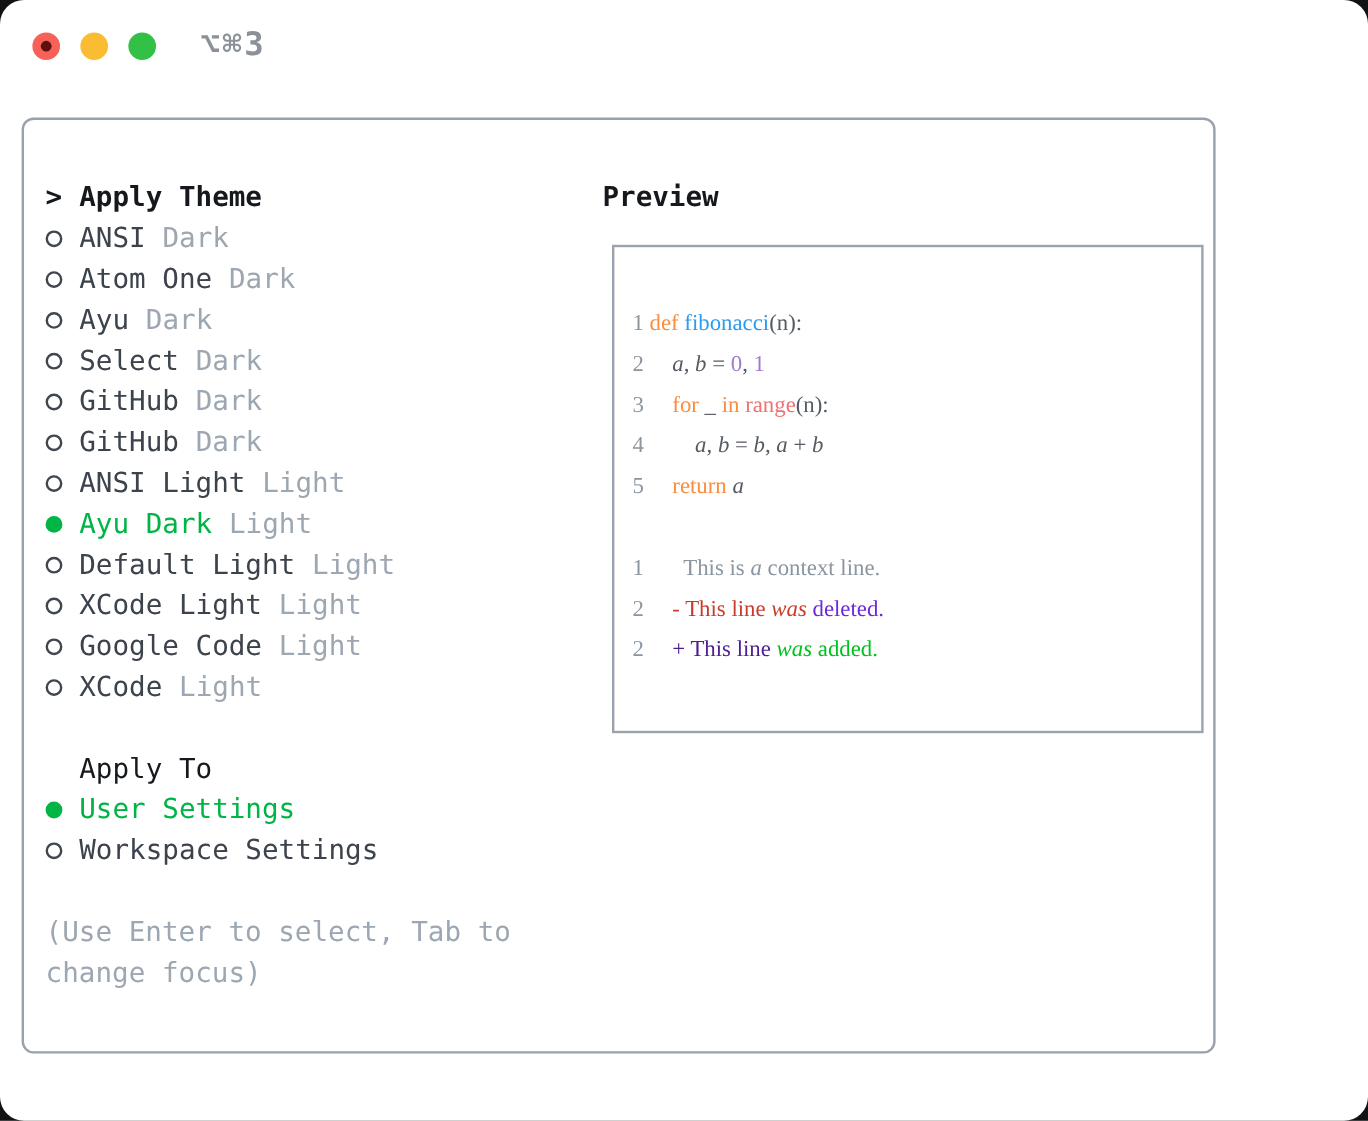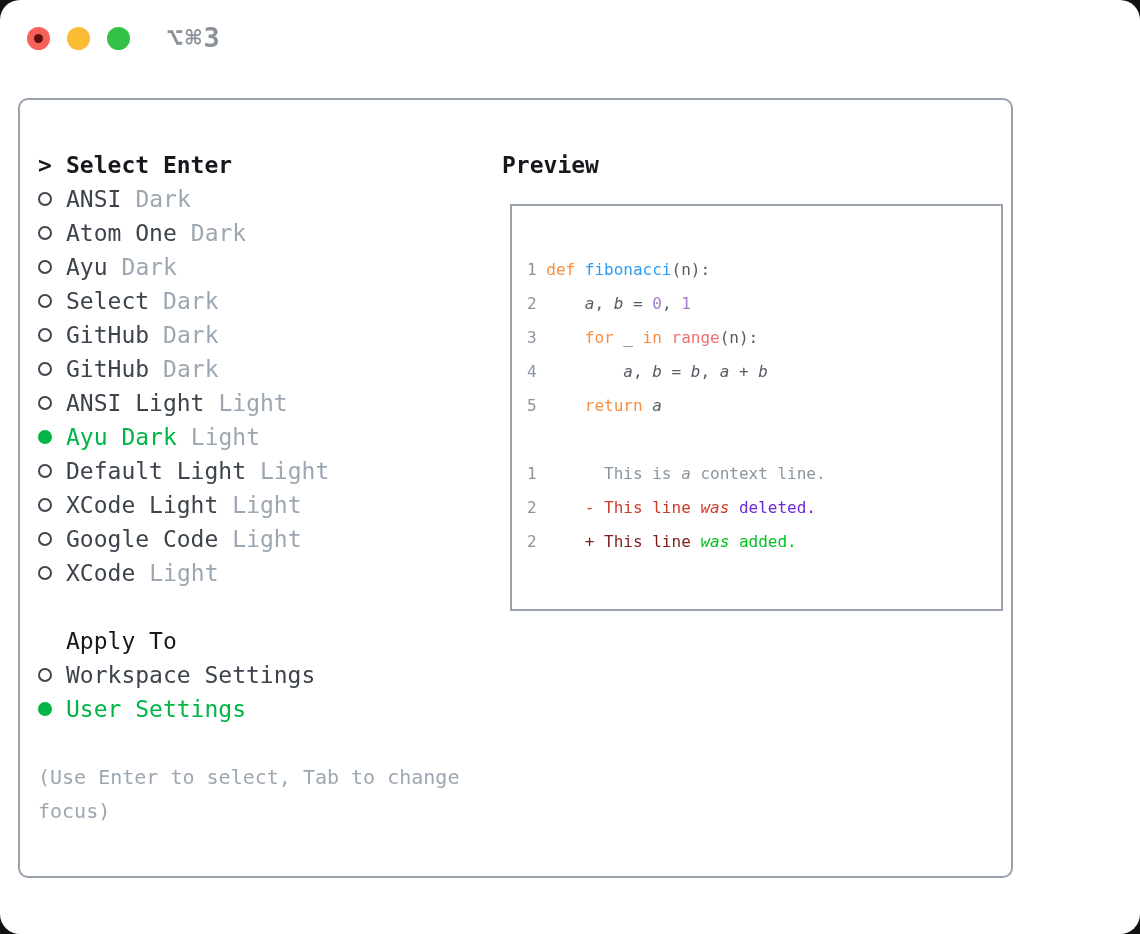--- a/index.html
+++ b/index.html
@@ -38,32 +38,32 @@
   .marker{width:28px;display:flex;align-items:center;flex:0 0 28px;}
   .prompt{font-weight:bold;color:#15181C;}
   .hdr{font-weight:bold;color:#15181C;}
   .hdr2{color:#15181C;text-align:right;}
   .ring{width:10px;height:10px;border:2px solid #3F4650;border-radius:50%;box-sizing:content-box;}
   .dot{width:14px;height:14px;border-radius:50%;background:#00B546;}
   .variant{color:#9CA7B2;margin-left:14px;text-align:center;}
   .sel-label{color:#00B546;}
   .spacer{height:34px;}
   .hint{
-    width:432px;margin-top:0;font-size:20px;line-height:34px;color:#9CA7B2;
+    width:432px;margin-top:0;font-size:23px;line-height:34px;color:#9CA7B2;
   }
 
   
   .right-col{position:absolute;left:482px;top:48px;}
   .preview-title{height:34px;display:flex;align-items:center;font-size:23px;font-weight:bold;color:#15181C;}
   .preview-box{
     margin-top:22px;margin-left:8px;width:474px;height:356px;
     border:2px solid #9AA3AD;background:#fff;
     padding:47px 0 0 15px;overflow:hidden;
   }
-  .code-line{height:34px;font-size:16px;line-height:34px;white-space:pre;}
+  .code-line{height:34px;font-size:19px;line-height:34px;white-space:pre;font-family:Liberation Serif, serif;}
   .code-line span.it{font-style:italic;}
 </style>
 </head>
 <body>
 
 <div class="window">
 
   <div class="lights">
     <div class="light red">
       <div class="inner-dot"></div>
@@ -73,21 +73,21 @@
   </div>
   <div class="win-title">⌥⌘3</div>
 
   <div class="panel">
 
     <div class="left-col">
       <div class="row">
         <span class="marker">
           <span class="prompt">&gt;</span>
         </span>
-        <span class="hdr">Select Enter</span>
+        <span class="hdr">Apply Theme</span>
       </div>
 
       <div id="theme-list">
           <div class="row"><span class="marker"><span class="ring"></span></span><span>ANSI</span><span class="variant">Dark</span></div>
           <div class="row"><span class="marker"><span class="ring"></span></span><span>Atom One</span><span class="variant">Dark</span></div>
           <div class="row"><span class="marker"><span class="ring"></span></span><span>Ayu</span><span class="variant">Dark</span></div>
           <div class="row"><span class="marker"><span class="ring"></span></span><span>Select</span><span class="variant">Dark</span></div>
           <div class="row"><span class="marker"><span class="ring"></span></span><span>GitHub</span><span class="variant">Dark</span></div>
           <div class="row"><span class="marker"><span class="ring"></span></span><span>GitHub</span><span class="variant">Dark</span></div>
           <div class="row"><span class="marker"><span class="ring"></span></span><span>ANSI Light</span><span class="variant">Light</span></div>
@@ -99,38 +99,38 @@
         </div>
 
       <div class="spacer"></div>
 
       <div class="row">
         <span class="marker"></span>
         <span class="hdr2">Apply To</span>
       </div>
 
       <div id="apply-list">
+          <div class="row"><span class="marker"><span class="dot"></span></span><span class="sel-label">User Settings</span></div>
           <div class="row"><span class="marker"><span class="ring"></span></span><span>Workspace Settings</span></div>
-          <div class="row"><span class="marker"><span class="dot"></span></span><span class="sel-label">User Settings</span></div>
         </div>
 
       <div class="spacer"></div>
 
       <div class="hint">(Use Enter to select, Tab to change focus)</div>
     </div>
 
     <div class="right-col">
       <div class="preview-title">Preview</div>
       <div class="preview-box" id="preview-box">
           <div class="code-line"><span style="color: rgb(138, 149, 160);">1 </span><span style="color: rgb(250, 141, 62);">def </span><span style="color: rgb(44, 155, 239);">fibonacci</span><span style="color: rgb(85, 91, 99);">(n):</span></div>
           <div class="code-line"><span style="color: rgb(138, 149, 160);">2 </span><span style="color: rgb(85, 91, 99);">    </span><span class="it" style="color: rgb(85, 91, 99);">a</span><span style="color: rgb(85, 91, 99);">, </span><span class="it" style="color: rgb(85, 91, 99);">b</span><span style="color: rgb(85, 91, 99);"> = </span><span style="color: rgb(163, 122, 204);">0</span><span style="color: rgb(85, 91, 99);">, </span><span style="color: rgb(163, 122, 204);">1</span></div>
           <div class="code-line"><span style="color: rgb(138, 149, 160);">3 </span><span style="color: rgb(85, 91, 99);">    </span><span style="color: rgb(250, 141, 62);">for</span><span style="color: rgb(85, 91, 99);"> _ </span><span style="color: rgb(250, 141, 62);">in</span><span style="color: rgb(85, 91, 99);"> </span><span style="color: rgb(240, 113, 113);">range</span><span style="color: rgb(85, 91, 99);">(n):</span></div>
           <div class="code-line"><span style="color: rgb(138, 149, 160);">4 </span><span style="color: rgb(85, 91, 99);">        </span><span class="it" style="color: rgb(85, 91, 99);">a</span><span style="color: rgb(85, 91, 99);">, </span><span class="it" style="color: rgb(85, 91, 99);">b</span><span style="color: rgb(85, 91, 99);"> = </span><span class="it" style="color: rgb(85, 91, 99);">b</span><span style="color: rgb(85, 91, 99);">, </span><span class="it" style="color: rgb(85, 91, 99);">a</span><span style="color: rgb(85, 91, 99);"> + </span><span class="it" style="color: rgb(85, 91, 99);">b</span></div>
           <div class="code-line"><span style="color: rgb(138, 149, 160);">5 </span><span style="color: rgb(85, 91, 99);">    </span><span style="color: rgb(250, 141, 62);">return </span><span class="it" style="color: rgb(85, 91, 99);">a</span></div>
           <div class="code-line">&nbsp;</div>
           <div class="code-line"><span style="color: rgb(138, 149, 160);">1 </span><span style="color: rgb(138, 149, 160);">      This is </span><span class="it" style="color: rgb(138, 149, 160);">a</span><span style="color: rgb(138, 149, 160);"> context line.</span></div>
           <div class="code-line"><span style="color: rgb(138, 149, 160);">2 </span><span style="color: rgb(85, 91, 99);">    </span><span style="color: rgb(203, 59, 42);">- This line </span><span class="it" style="color: rgb(203, 59, 42);">was</span><span style="color: #6d28d9;"> deleted.</span></div>
-          <div class="code-line"><span style="color: rgb(138, 149, 160);">2 </span><span style="color: rgb(85, 91, 99);">    </span><span style="color: #7f1d1d;">+ This line </span><span class="it" style="color: rgb(0, 194, 30);">was</span><span style="color: rgb(0, 194, 30);"> added.</span></div>
+          <div class="code-line"><span style="color: rgb(138, 149, 160);">2 </span><span style="color: rgb(85, 91, 99);">    </span><span style="color: #4c1d95;">+ This line </span><span class="it" style="color: rgb(0, 194, 30);">was</span><span style="color: rgb(0, 194, 30);"> added.</span></div>
         </div>
     </div>
 
   </div>
 </div>
 
 </body></html>

